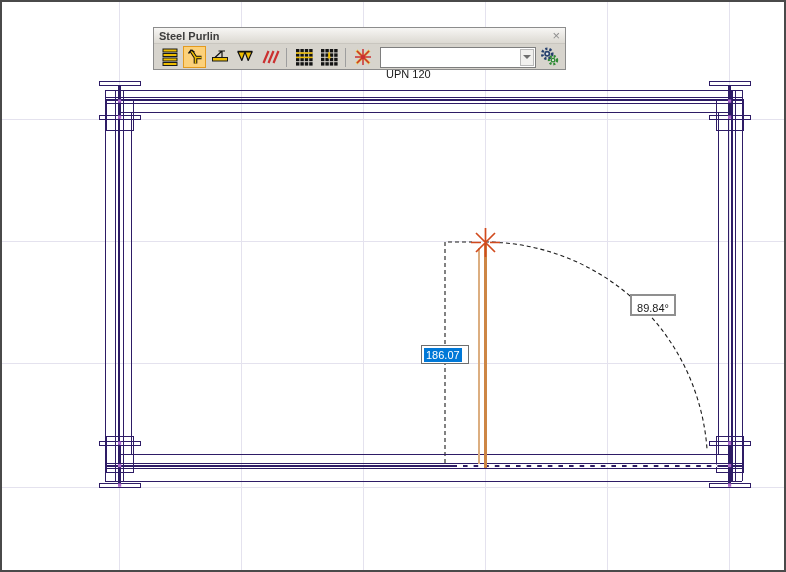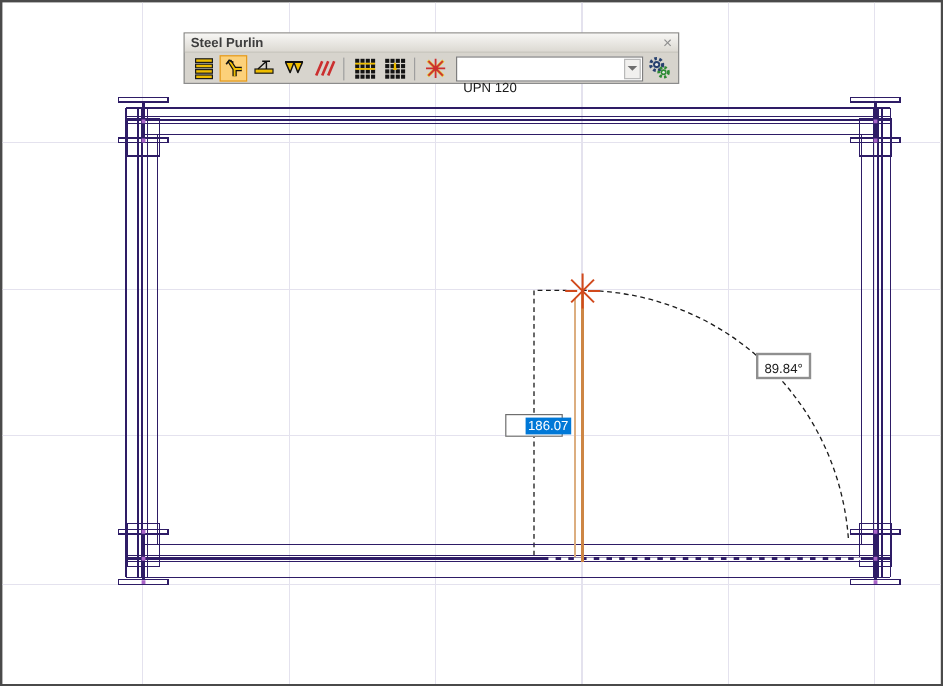--- a/index.html
+++ b/index.html
@@ -31,21 +31,21 @@
   .combo{flex:1;height:21px;margin-left:4px;background:#fff;border:1px solid #7e7e7e;
          display:flex;align-items:center;box-sizing:border-box;}
   .combo .val{flex:1;font-size:11px;color:#1a1a1a;padding-left:5px;margin-top:34px;}
   .combo-btn{width:14px;height:17px;margin-right:1px;background:#f1f0ee;border:1px solid #b9b9b9;
              display:flex;align-items:center;justify-content:center;box-sizing:border-box;}
   .arrow{width:0;height:0;border:4px solid transparent;border-top-color:#6e6e6e;margin-top:4px;}
   
   .dim-box{position:absolute;left:419px;top:343px;width:48px;height:19px;box-sizing:border-box;
            background:#fff;border:1px solid #6e6e6e;display:flex;align-items:center;}
   .dim-box .sel{background:var(--accent);color:#fff;font-size:11px;line-height:14px;
-                padding:0 2px;margin-left:16px;}
+                padding:0 2px;margin-left:2px;}
   .angle-box{position:absolute;left:628px;top:292px;width:46px;height:22px;box-sizing:border-box;
              background:#fff;border:2px solid #8f8f8f;display:flex;align-items:flex-end;justify-content:center;
              font-size:11px;color:#1a1a1a;}
   
   .iy{fill:var(--icon-yellow);stroke:#1a1a1a;stroke-width:1;}
   .ib{fill:#141414;}
 </style>
 </head>
 <body>
 

